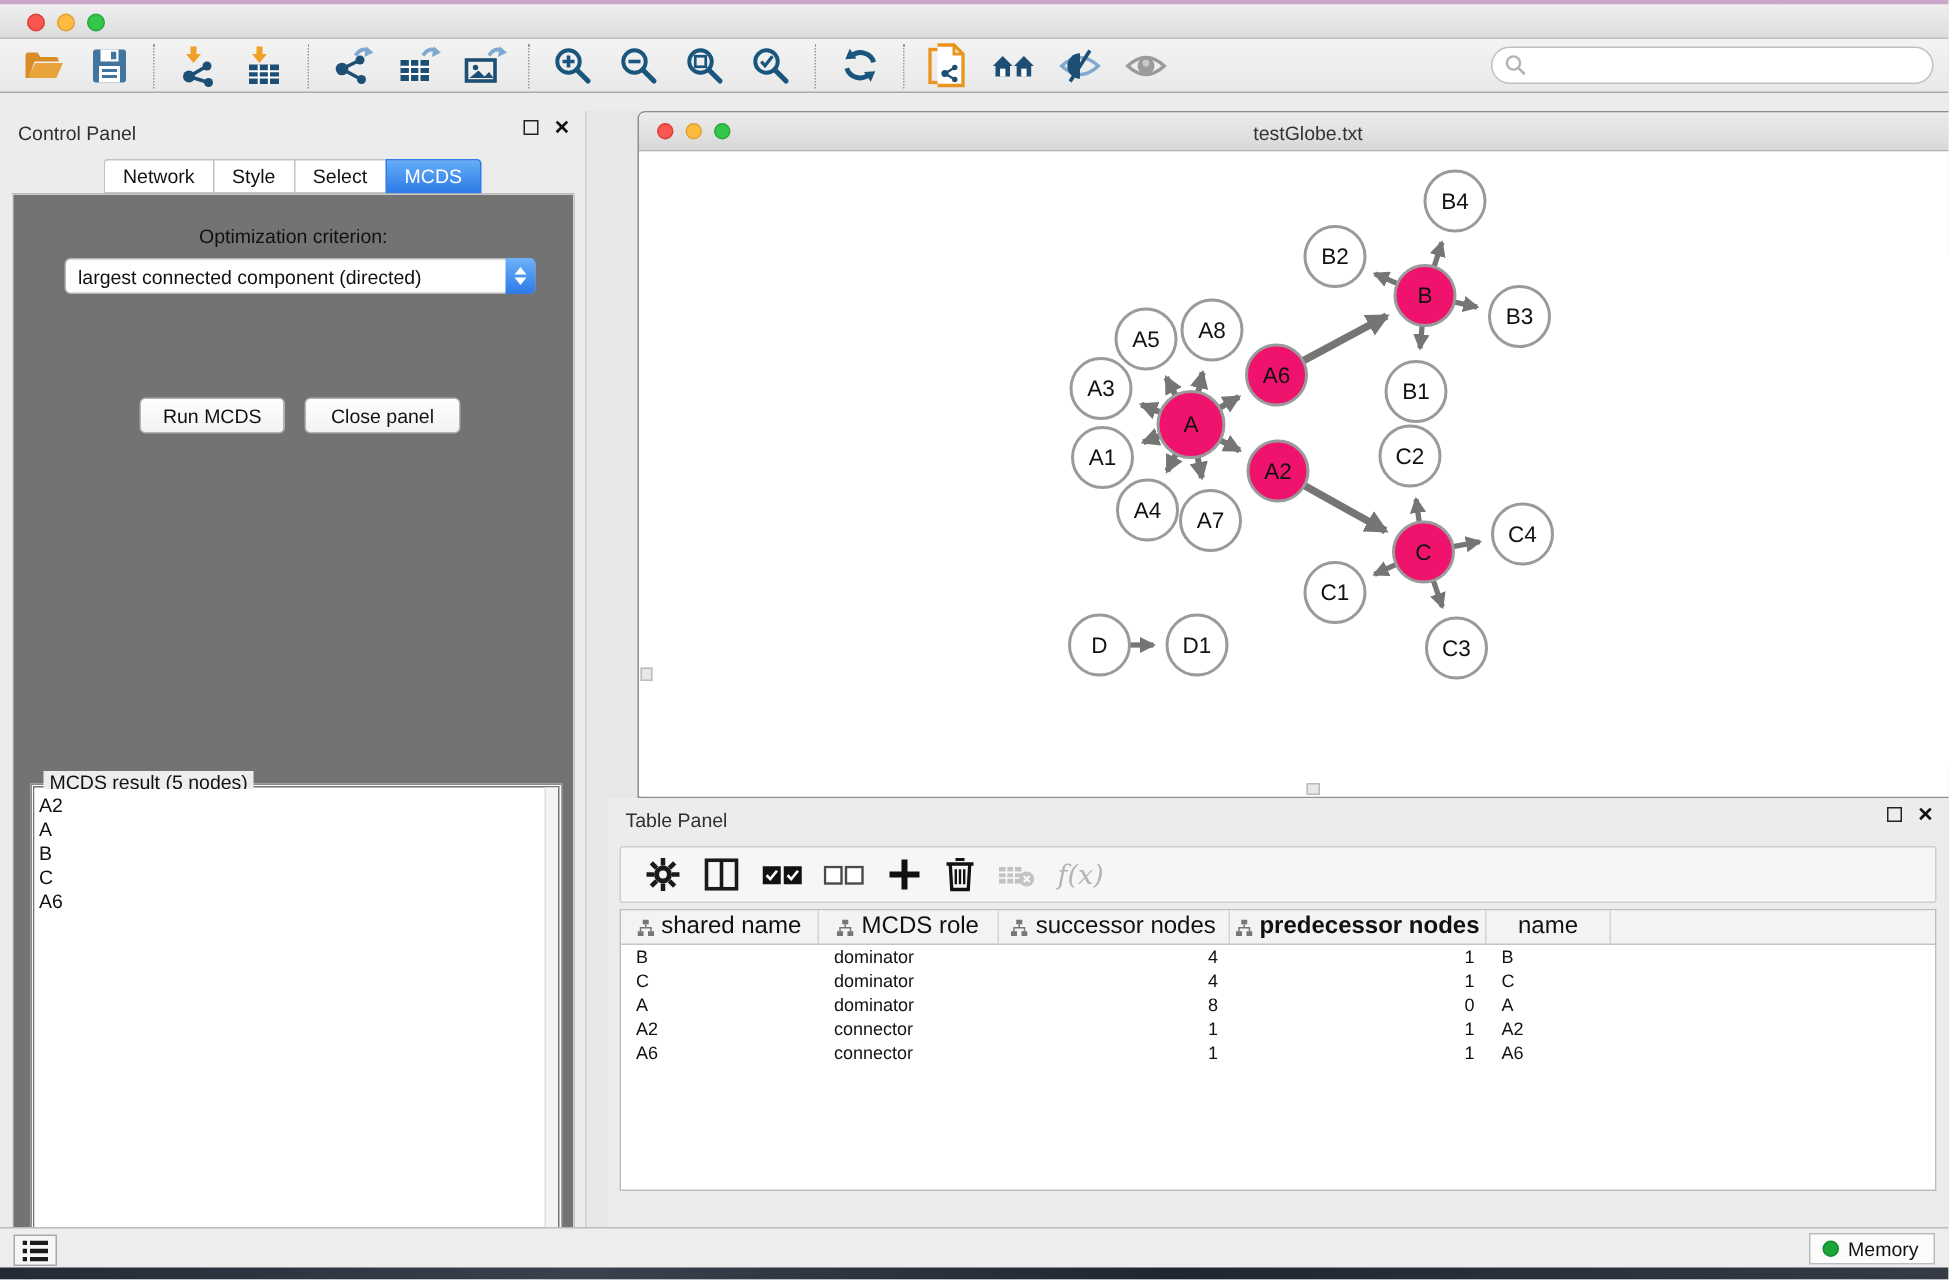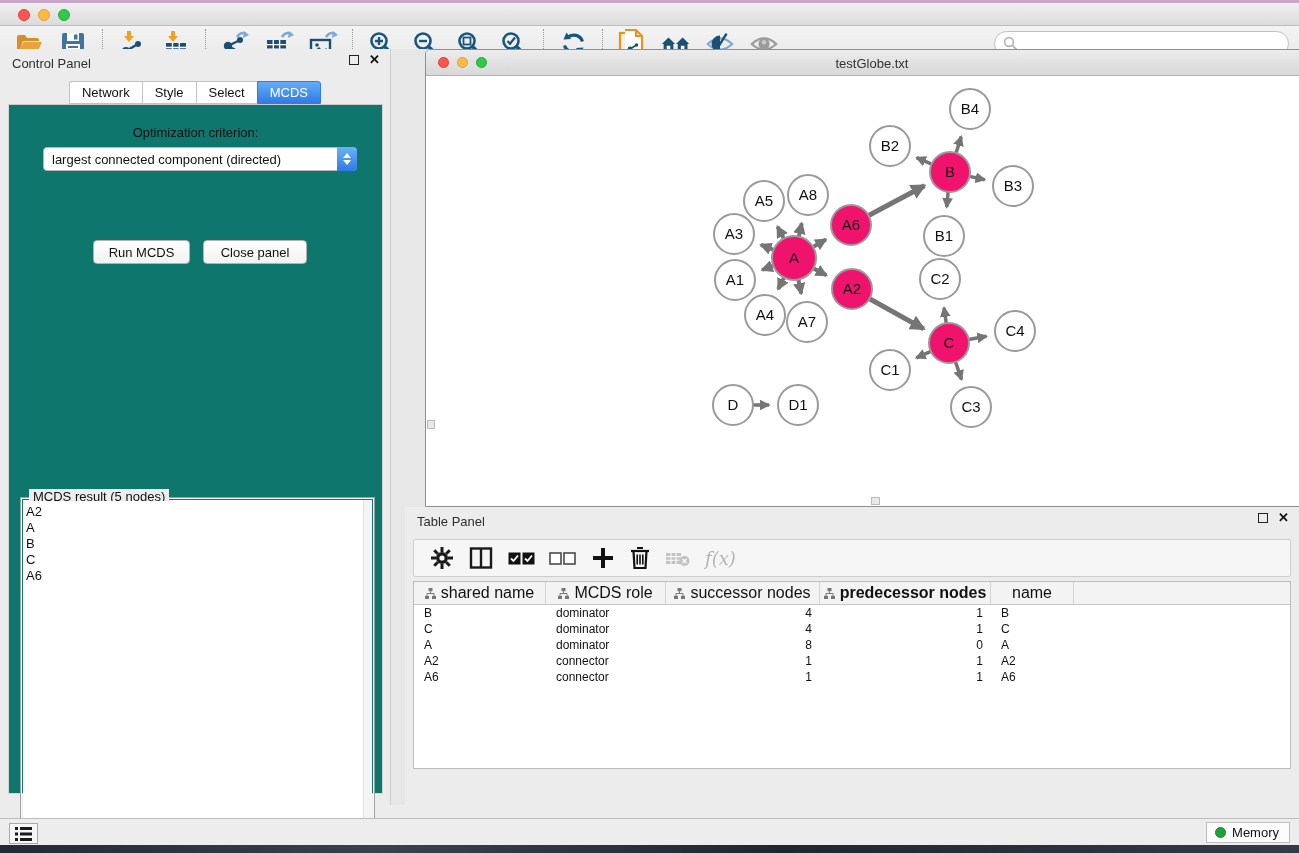--- a/index.html
+++ b/index.html
@@ -23,40 +23,40 @@
     background:linear-gradient(#f3f3f3,#e9e9e9); border-bottom:1px solid #a9a9a9;
     display:flex; align-items:center; }
   .tb-group { display:flex; align-items:center; gap:14px; padding:0 14px; }
   .tb-sep { width:1px; height:30px; border-left:1px dotted #9a9a9a; }
   .tb-btn { width:30px; height:30px; display:flex; align-items:center; justify-content:center; }
   .search-wrap { position:absolute; right:10px; top:5px; width:295px; height:25px;
     background:#fff; border:1px solid #c0c0c0; border-radius:13px; display:flex; align-items:center; padding-left:8px; }
   .search-wrap svg { opacity:.55; }
 
   
-  .main { position:absolute; left:0; top:49px; width:1299px; height:756px; background:#e7e7e7; }
+  .main { position:absolute; left:0; top:74px; width:1299px; height:756px; background:#e7e7e7; }
 
   
   .control-panel { position:absolute; left:0; top:0; width:391px; height:756px;
     background:#ececec; border-right:1px solid #cfcfcf; }
   .panel-head { position:absolute; left:0; top:0; width:100%; height:26px; }
   .panel-title { position:absolute; left:12px; top:7px; font-size:13px; color:#2f2f2f; }
   .panel-ctrls { position:absolute; right:10px; top:6px; display:flex; gap:10px; align-items:center; }
   .float-ico { width:10px; height:10px; border:1.6px solid #222; display:inline-block; }
   .close-ico { font-size:13px; font-weight:bold; color:#111; line-height:10px; }
 
   .cp-tabs { position:absolute; left:0; top:32px; width:100%; display:flex; justify-content:center; }
   .cp-tab { font-size:13px; padding:3px 12px; background:#fff; border:1px solid #c3c3c3;
     border-right:none; color:#111; }
   .cp-tab:first-child { border-radius:3px 0 0 0; }
   .cp-tab:last-child { border-right:1px solid #c3c3c3; border-radius:0 3px 0 0; }
   .cp-tab.sel { background:linear-gradient(#65acf8,#2e7ce7); color:#fff; border-color:#2e7ce7; }
 
   .cp-content { position:absolute; left:8px; top:55px; width:375px; height:690px;
-    background:#0f766e; border:1px solid #d6d6d6; border-top:1px solid #c9c9c9; }
+    background:#737373; border:1px solid #d6d6d6; border-top:1px solid #c9c9c9; }
   .opt-label { position:absolute; left:0; top:20px; width:100%; text-align:center; font-size:13px; color:#111;}
   .dropdown { position:absolute; left:34px; top:42px; width:314px; height:24px; background:#fff;
     border:1px solid #b5b5b5; border-radius:4px; font-size:13px; color:#111;
     display:flex; align-items:center; padding-left:8px; }
   .dd-step { position:absolute; right:-1px; top:-1px; width:20px; height:24px; border-radius:0 4px 4px 0;
     background:linear-gradient(#6cb1f9,#2d7ae6); display:flex; flex-direction:column; align-items:center; justify-content:center; gap:2px;}
   .dd-up { width:0;height:0;border-left:4px solid transparent;border-right:4px solid transparent;border-bottom:5px solid #fff;}
   .dd-dn { width:0;height:0;border-left:4px solid transparent;border-right:4px solid transparent;border-top:5px solid #fff;}
   .btn { position:absolute; height:24px; background:linear-gradient(#ffffff,#f2f2f2); border:1px solid #b2b2b2;
     border-radius:4px; font-size:13px; color:#111; display:flex; align-items:center; justify-content:center; }

